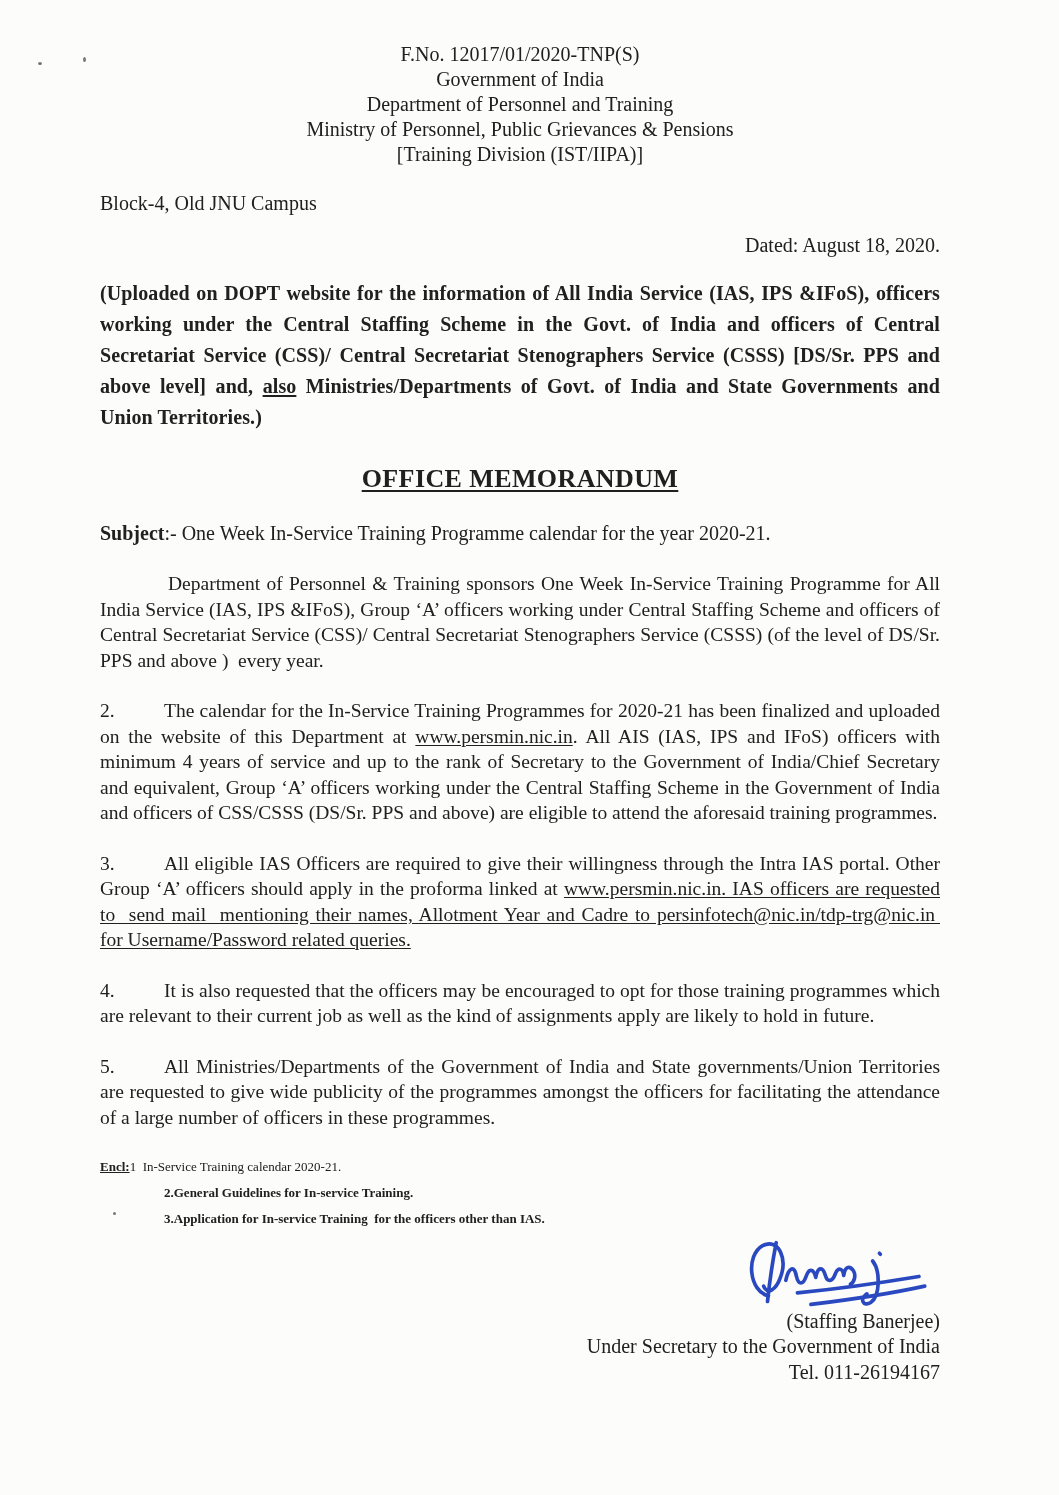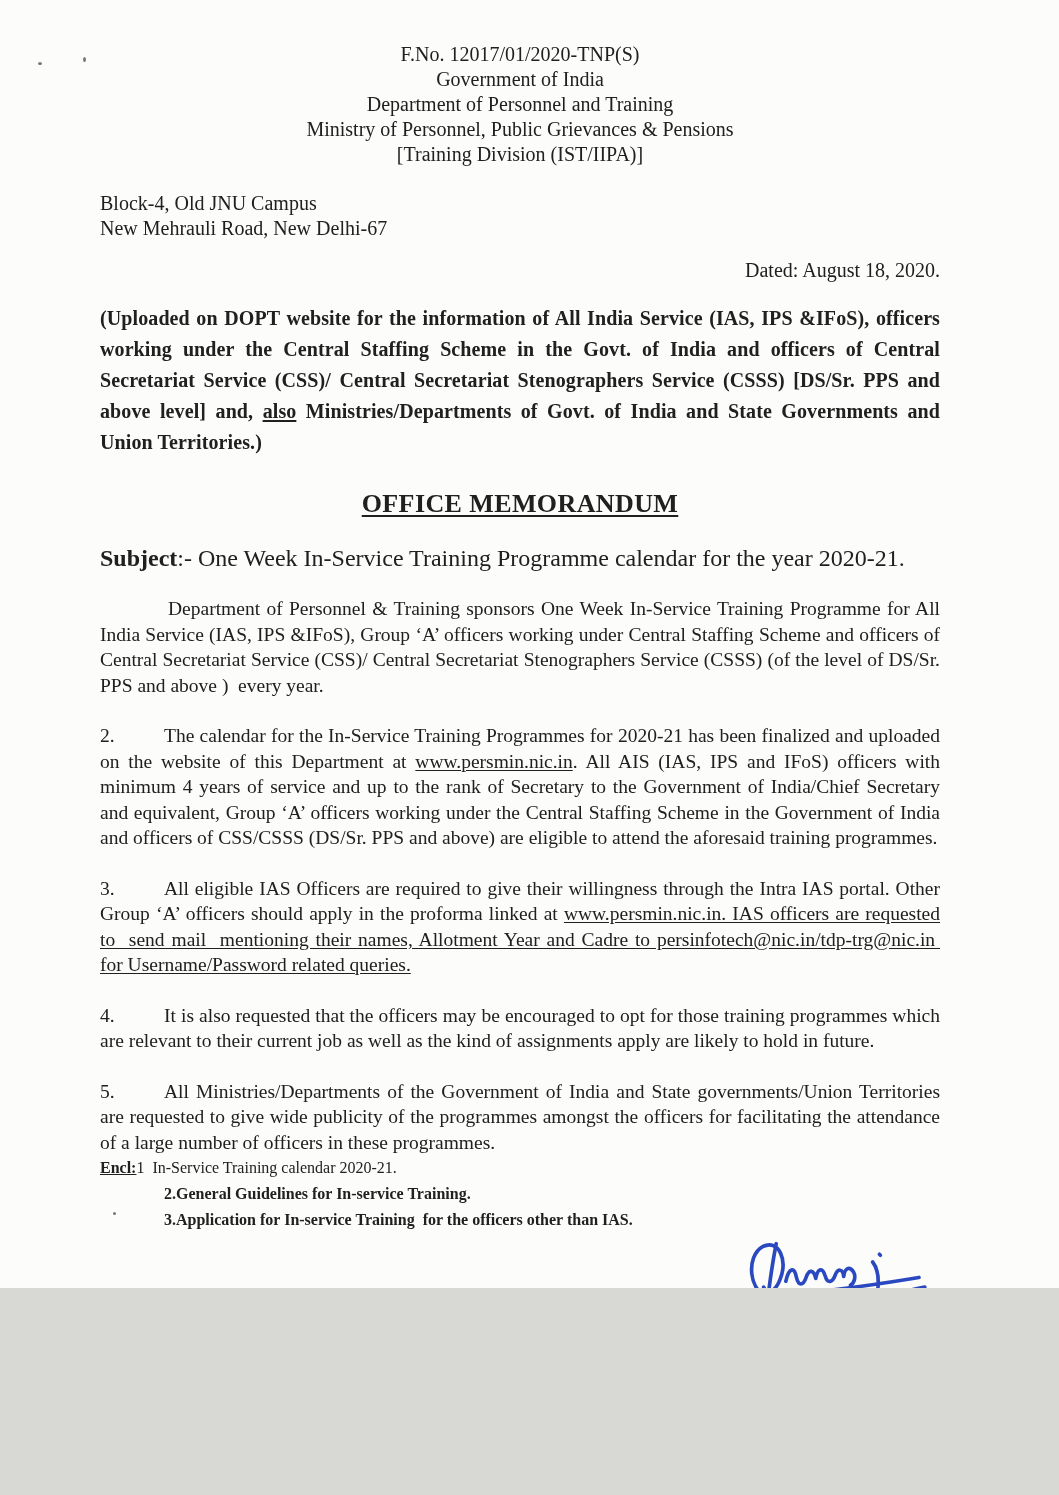--- a/index.html
+++ b/index.html
@@ -1,47 +1,47 @@
 <!DOCTYPE html>
 <html><head>
 <meta charset="utf-8">
 <style>
   * { box-sizing: border-box; }
   html, body { margin: 0; padding: 0; background: #d8d8d4; }
   .page {
     position: relative;
     width: 1059px;
-    height: 1288px;
+    height: 1495px;
     margin: 0 auto;
     background: #fcfcfa;
     font-family: "Liberation Serif", "DejaVu Serif", serif;
     color: #202020;
     overflow: hidden;
   }
   .content { position: absolute; inset: 0; padding: 42px 119px 0 100px; }
   p, div { margin: 0; }
   .hdr { text-align: center; font-size: 20px; line-height: 25px; }
   .addr { text-align: left; font-size: 20px; line-height: 25px; margin-top: 24px; }
   .dated { text-align: right; font-size: 20px; line-height: 25px; margin-top: 17px; }
   .note {
     font-weight: 700; font-size: 20px; line-height: 31px;
     text-align: justify; margin-top: 20px; letter-spacing: 0.1px;
   }
   .heading-wrap { text-align: center; margin-top: 31px; }
   .heading {
     font-weight: 700; font-size: 26px; letter-spacing: 0.4px;
     text-decoration: underline; text-underline-offset: 3px; text-decoration-thickness: 2px;
   }
-  .subject { margin-top: 27px; font-size: 24px; line-height: 25px; }
+  .subject { margin-top: 27px; font-size: 20px; line-height: 25px; }
   .bold { font-weight: 700; }
   .para { font-size: 19.5px; line-height: 25.5px; text-align: justify; margin-top: 25px; }
   .indent1 { text-indent: 68px; }
   .pnum { display: inline-block; width: 64px; }
   .u { text-decoration: underline; text-underline-offset: 2px; }
-  .encl { font-size: 16px; line-height: 26px; }
+  .encl { margin-top: 24px; font-size: 13px; line-height: 26px; }
   .encl-label { font-weight: 700; text-decoration: underline; }
   .encl-item { padding-left: 64px; font-weight: bold; }
   .sig { margin-top: 2px; text-align: right; font-size: 20px; line-height: 25.5px; }
   .sig-scribble { display: inline-block; margin-right: 6px; margin-bottom: -14px; }
   .speck { position: absolute; background: #555; border-radius: 50%; opacity: 0.8; }
 </style>
 </head>
 <body>
 
 <div class="page">
@@ -54,21 +54,20 @@
     <div class="hdr">
       <div>F.No. 12017/01/2020-TNP(S)</div>
       <div>Government of India</div>
       <div>Department of Personnel and Training</div>
       <div>Ministry of Personnel, Public Grievances &amp; Pensions</div>
       <div>[Training Division (IST/IIPA)]</div>
     </div>
 
     <div class="addr">
       <div>Block-4, Old JNU Campus</div>
-      <div>New Mehrauli Road, New Delhi-67</div>
     </div>
 
     <div class="dated">Dated: August 18, 2020.</div>
 
     <p class="note"><span>(Uploaded on DOPT website for the information of All India Service (IAS, IPS &amp;IFoS), officers working under the Central Staffing Scheme in the Govt. of India and officers of Central Secretariat Service (CSS)/ Central Secretariat Stenographers Service (CSSS) [DS/Sr. PPS and above level] and, </span><span class="u">also</span><span> Ministries/Departments of Govt. of India and State Governments and Union Territories.)</span></p>
 
     <div class="heading-wrap">
       <span class="heading">OFFICE MEMORANDUM</span>
     </div>
 

